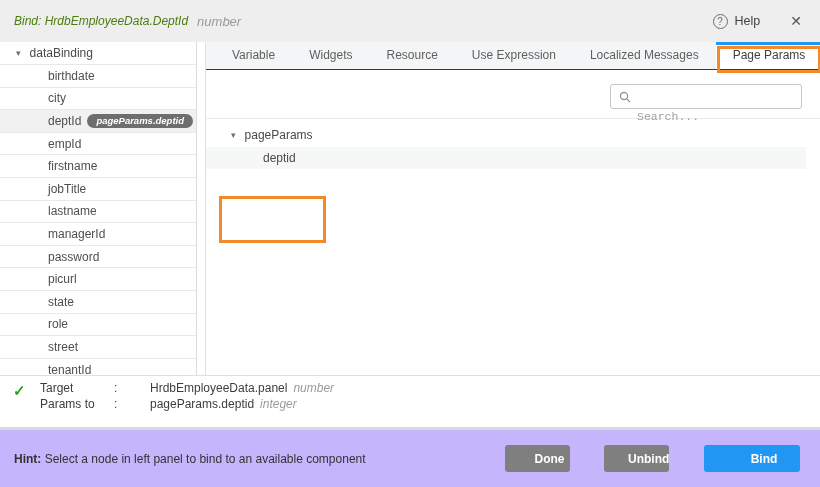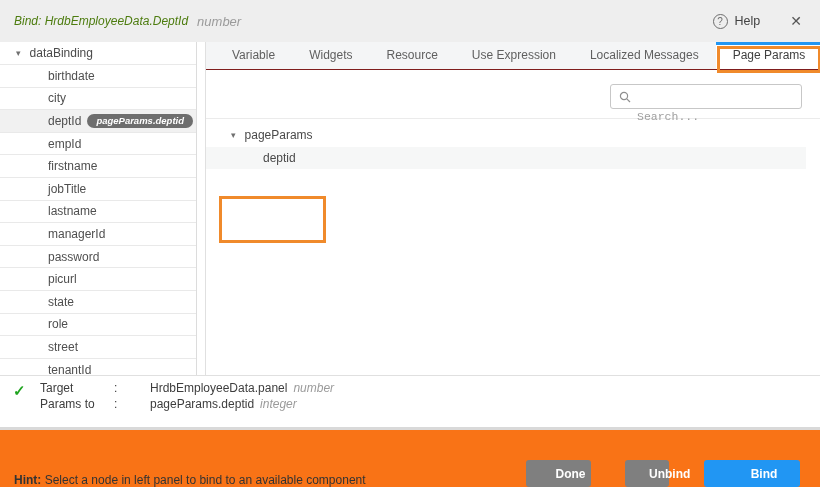--- a/index.html
+++ b/index.html
@@ -114,32 +114,32 @@
   .status-key { width: 74px; }
   .status-colon { width: 36px; }
   .status-type { font-style: italic; color: #9b9b9b; margin-left: 6px; }
 
   
   .footer-divider {
     position: absolute; top: 427px; left: 0; right: 0; height: 3px; background: #d9d9d9;
   }
   .footer {
     position: absolute; top: 430px; left: 0; right: 0; height: 57px;
-    background: #f97316; display: flex; align-items: flex-end; padding: 0 20px 0 14px;
+    background: #c4b5fd; display: flex; align-items: center; padding: 0 20px 0 14px;
   }
   .hint { font-size: 12px; color: #333; }
   .hint-label { font-weight: bold; }
   .footer-buttons { margin-left: auto; display: flex; align-items: center; }
   .btn {
     height: 27px; border: none; border-radius: 3px; font-size: 12px; font-weight: bold;
     color: #fff; cursor: pointer; font-family: "Liberation Sans", sans-serif; padding-left: 24px;
   }
   .btn-gray { background: #7f7f7f; }
   .btn-done { width: 65px; margin-right: 34px; }
-  .btn-unbind { width: 44px; margin-right: 35px; }
+  .btn-unbind { width: 65px; margin-right: 35px; }
   .btn-blue { background: #2196f3; width: 96px; }
 </style>
 </head>
 <body>
 
 <div class="dialog">
 
   <div class="header">
     <span class="header-title">Bind: HrdbEmployeeData.DeptId</span>
     <span class="header-type">number</span>

